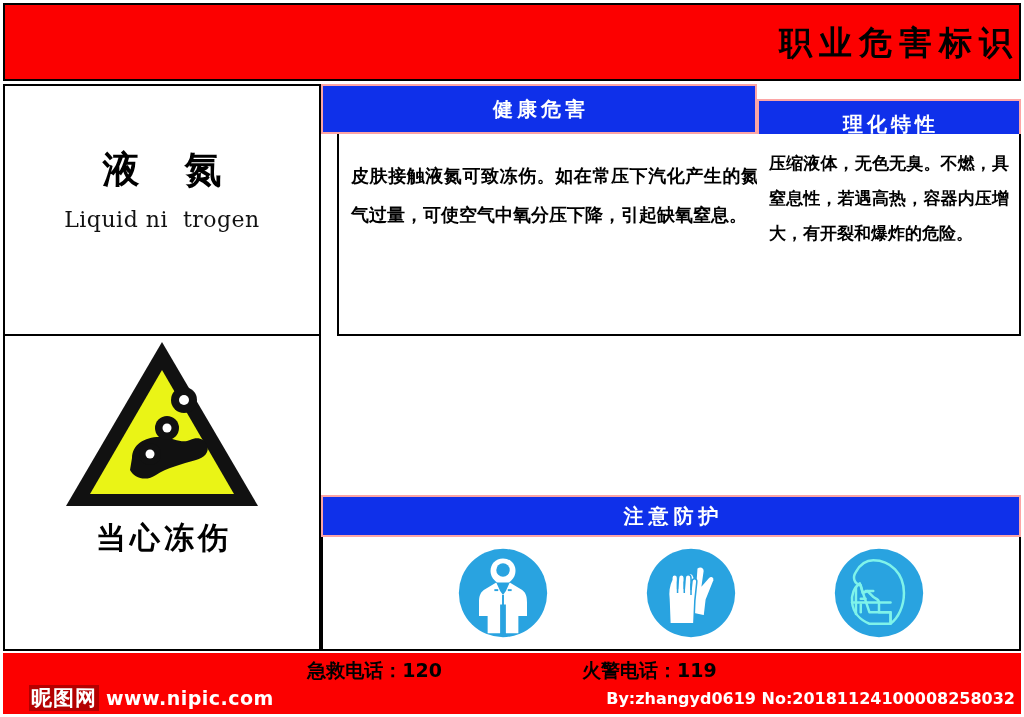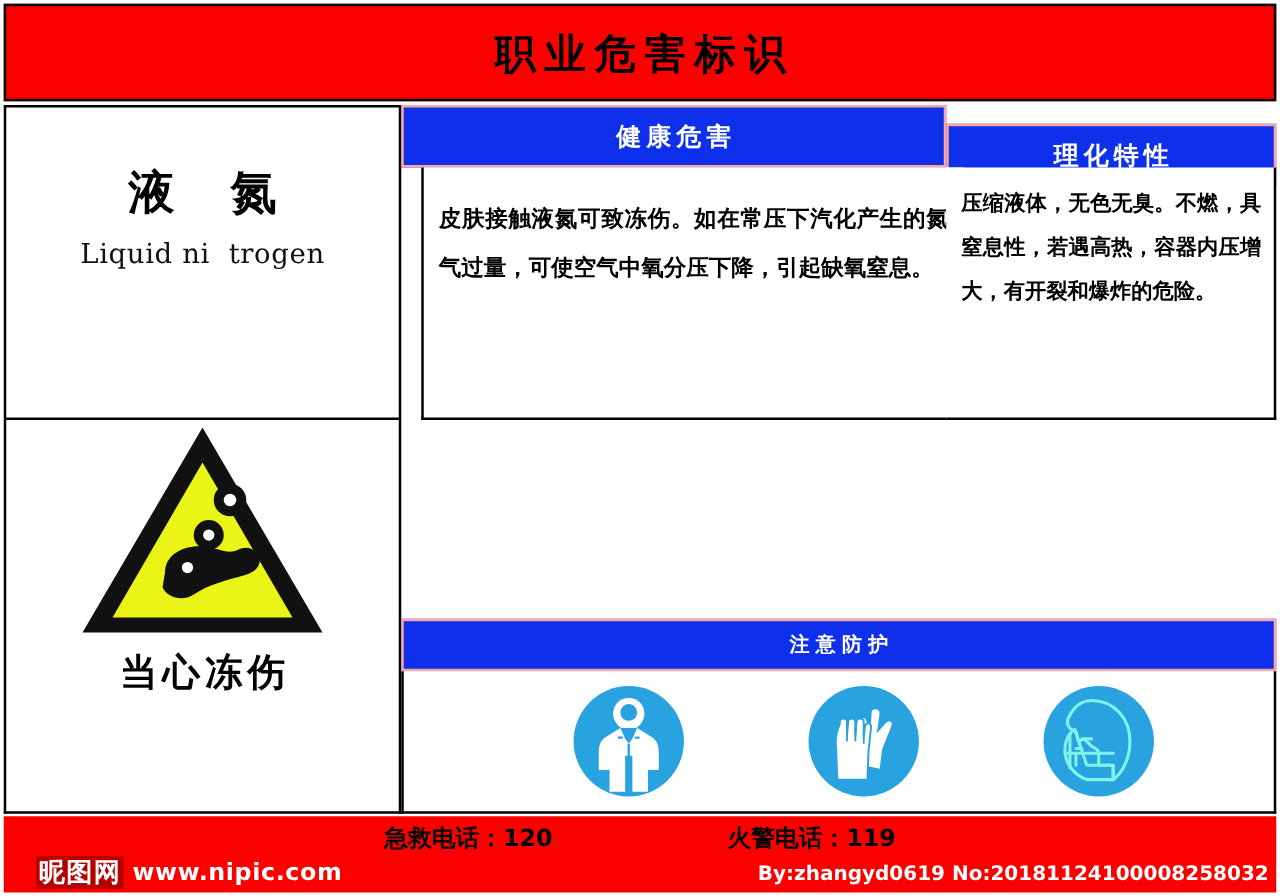--- a/index.html
+++ b/index.html
@@ -26,21 +26,21 @@
     position: absolute;
     left: 3px;
     top: 3px;
     width: 1018px;
     height: 78px;
     background: #fc0000;
     border: 2px solid #000000;
     box-sizing: border-box;
     display: flex;
     align-items: center;
-    justify-content: center;
+    justify-content: flex-end;
   }
   .title-text {
     font-family: "DejaVu Sans", "Liberation Sans", sans-serif;
     font-size: 33px;
     font-weight: bold;
     color: #000000;
     letter-spacing: 7px;
     text-indent: 7px;
     line-height: 1;
   }
@@ -68,21 +68,21 @@
     top: 0;
     width: 318px;
     height: 252px;
     border: 2px solid #000000;
     border-right-width: 2px;
     box-sizing: border-box;
     display: flex;
     flex-direction: column;
     align-items: center;
     justify-content: flex-start;
-    padding-top: 48px;
+    padding-top: 64px;
     background: #ffffff;
   }
   .cn-name {
     font-family: "DejaVu Sans", "Liberation Sans", sans-serif;
     font-size: 37px;
     font-weight: bold;
     color: #000000;
     letter-spacing: 16px;
     text-indent: 16px;
     line-height: 1.1;
@@ -220,21 +220,21 @@
     font-weight: bold;
     color: #000000;
     line-height: 1.65;
     white-space: normal;
   }
 
   .hdr-ppe {
     position: absolute;
     left: 0; top: 411px;
     width: 700px; height: 42px;
-    font-size: 16px;
+    font-size: 20px;
     letter-spacing: 5px;
     text-indent: 5px;
   }
   .cell-ppe {
     position: absolute;
     left: 0; top: 453px;
     width: 700px; height: 114px;
     border: 2px solid #000000;
     border-top: none;
     box-sizing: border-box;

